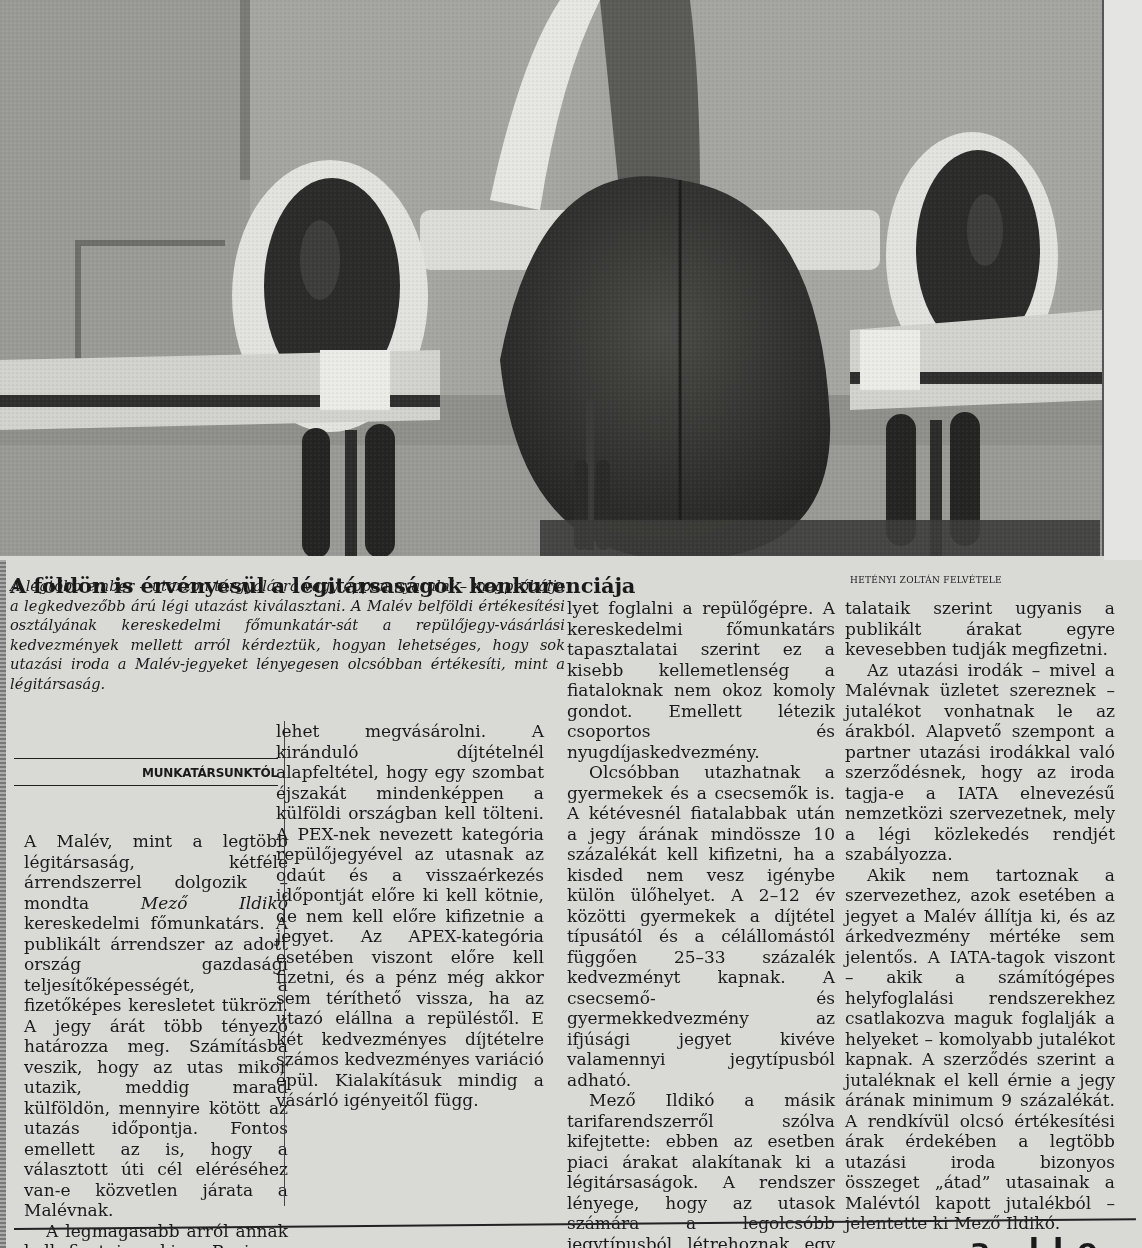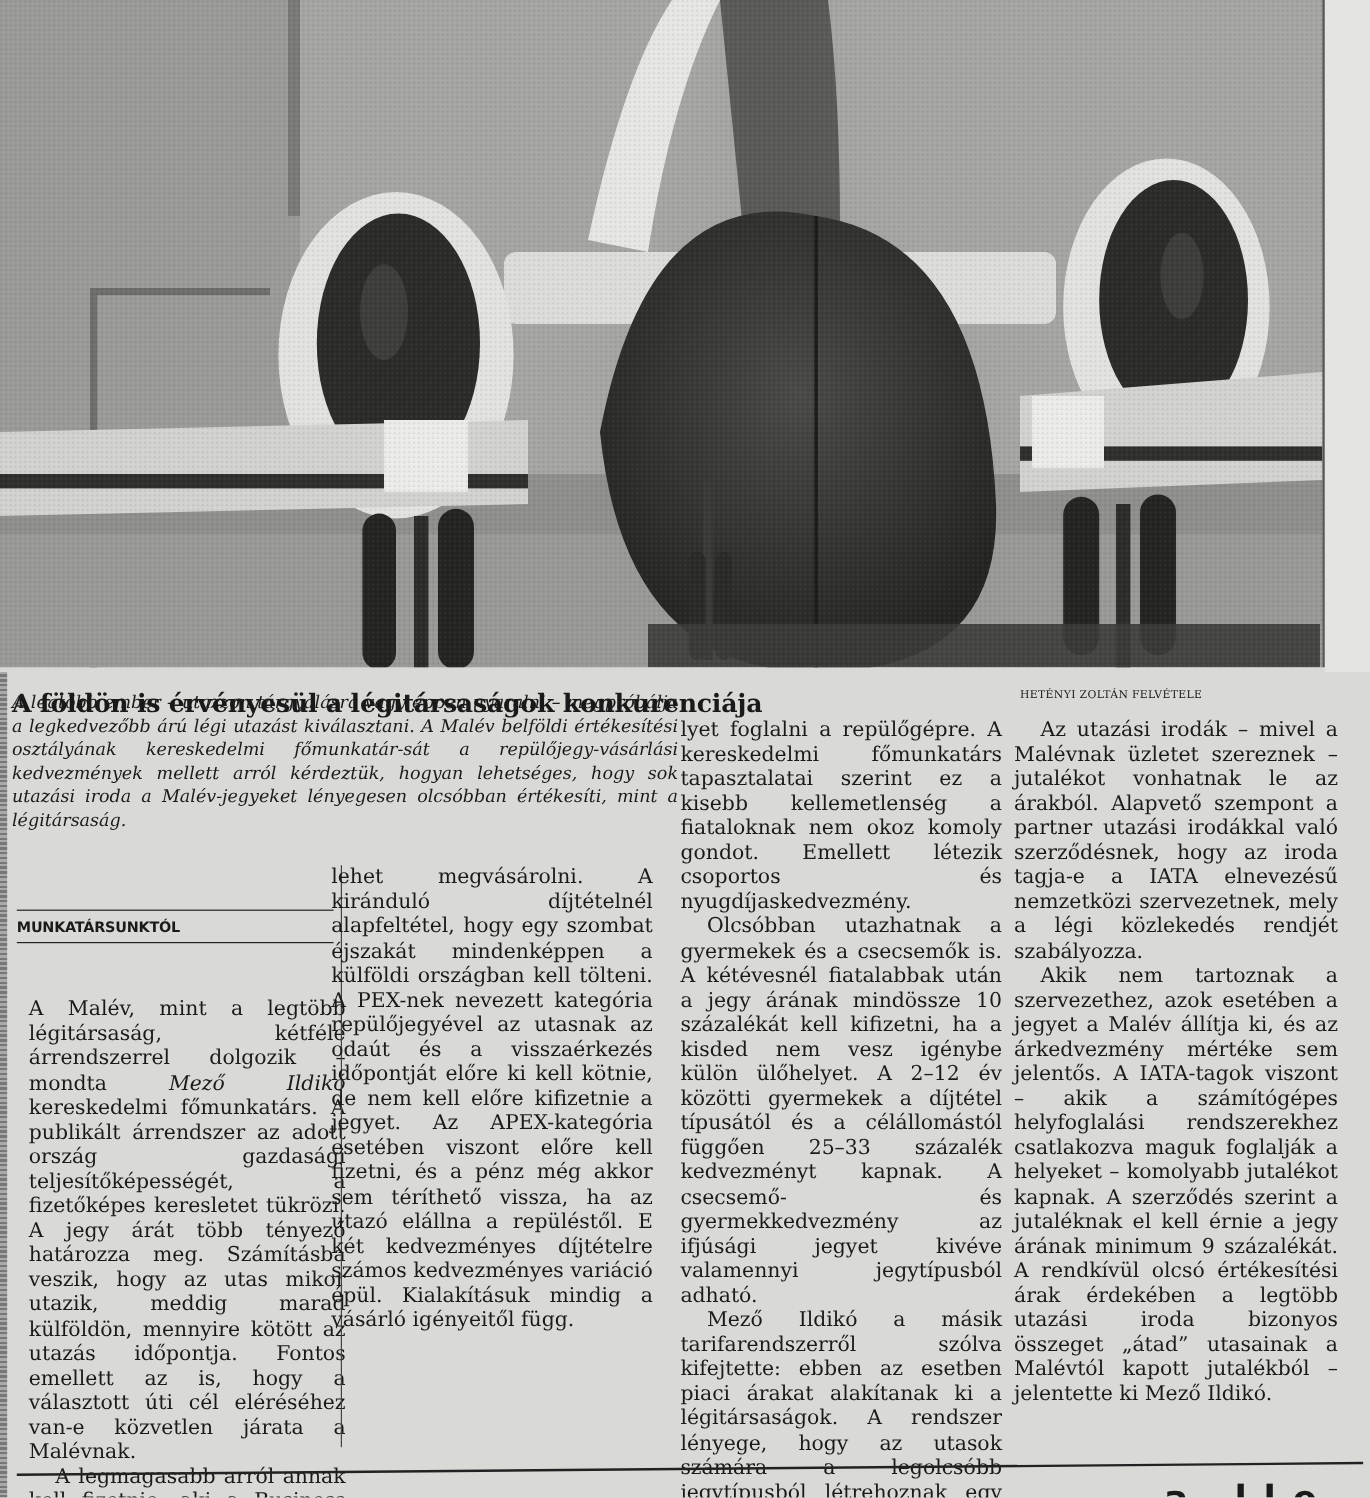--- a/index.html
+++ b/index.html
@@ -32,21 +32,21 @@
       font-size: 9px; letter-spacing: 0.3px; margin-top: 12px;
     }
     .lead {
       position: absolute; left: 10px; top: 576px; width: 555px;
       font-style: italic; font-size: 14.6px; line-height: 19.6px;
       text-align: justify;
     }
     .byline-wrap {
       position: absolute; left: 14px; top: 758px; width: 264px;
       border-top: 1.5px solid #222; border-bottom: 1.5px solid #222;
-      text-align: left; padding: 3px 0 4px;
+      text-align: right; padding: 3px 0 4px;
     }
     .byline {
       font-family: "DejaVu Sans", sans-serif; font-weight: bold;
       font-size: 12px; letter-spacing: -0.2px;
     }
     .col {
       position: absolute; font-size: 17px; line-height: 20.5px;
       text-align: justify; hyphens: manual;
     }
     .col p { margin: 0; }
@@ -156,18 +156,19 @@
   <p>lehet megvásárolni. A kiránduló díjtételnél alapfeltétel, hogy egy szombat éjszakát mindenképpen a külföldi országban kell tölteni. A PEX-nek nevezett kategória repülőjegyével az utasnak az odaút és a visszaérkezés időpontját előre ki kell kötnie, de nem kell előre kifizetnie a jegyet. Az APEX-kategória esetében viszont előre kell fizetni, és a pénz még akkor sem téríthető vissza, ha az utazó elállna a repüléstől. E két kedvezményes díjtételre számos kedvezményes variáció épül. Kialakításuk mindig a vásárló igényeitől függ.</p>
 </div>
 
 <div class="col c3">
   <p>lyet foglalni a repülőgépre. A kereskedelmi főmunkatárs tapasztalatai szerint ez a kisebb kellemetlenség a fiataloknak nem okoz komoly gondot. Emellett létezik csoportos és nyugdíjaskedvezmény.</p>
   <p class="indent">Olcsóbban utazhatnak a gyermekek és a csecsemők is. A kétévesnél fiatalabbak után a jegy árának mindössze 10 százalékát kell kifizetni, ha a kisded nem vesz igénybe külön ülőhelyet. A 2–12 év közötti gyermekek a díjtétel típusától és a célállomástól függően 25–33 százalék kedvezményt kapnak. A csecsemő- és gyermekkedvezmény az ifjúsági jegyet kivéve valamennyi jegytípusból adható.</p>
   <p class="indent">Mező Ildikó a másik tarifarendszerről szólva kifejtette: ebben az esetben piaci árakat alakítanak ki a légitársaságok. A rendszer lényege, hogy az utasok számára a legolcsóbb jegytípusból létrehoznak egy kedvezményes árat. Fontos szelete ez a Malév kereskedelmi tevékenységének, tapasz-</p>
 </div>
 
 <div class="col c4">
+  <p>talataik szerint ugyanis a publikált árakat egyre kevesebben tudják megfizetni.</p>
   <p class="indent">Az utazási irodák – mivel a Malévnak üzletet szereznek – jutalékot vonhatnak le az árakból. Alapvető szempont a partner utazási irodákkal való szerződésnek, hogy az iroda tagja-e a IATA elnevezésű nemzetközi szervezetnek, mely a légi közlekedés rendjét szabályozza.</p>
   <p class="indent">Akik nem tartoznak a szervezethez, azok esetében a jegyet a Malév állítja ki, és az árkedvezmény mértéke sem jelentős. A IATA-tagok viszont – akik a számítógépes helyfoglalási rendszerekhez csatlakozva maguk foglalják a helyeket – komolyabb jutalékot kapnak. A szerződés szerint a jutaléknak el kell érnie a jegy árának minimum 9 százalékát. A rendkívül olcsó értékesítési árak érdekében a legtöbb utazási iroda bizonyos összeget „átad” utasainak a Malévtól kapott jutalékból – jelentette ki Mező Ildikó.</p>
 </div>
 
 <div class="bottom-rule"></div>
 <div class="next-headline">a lle ld</div>
 
 </body></html>

